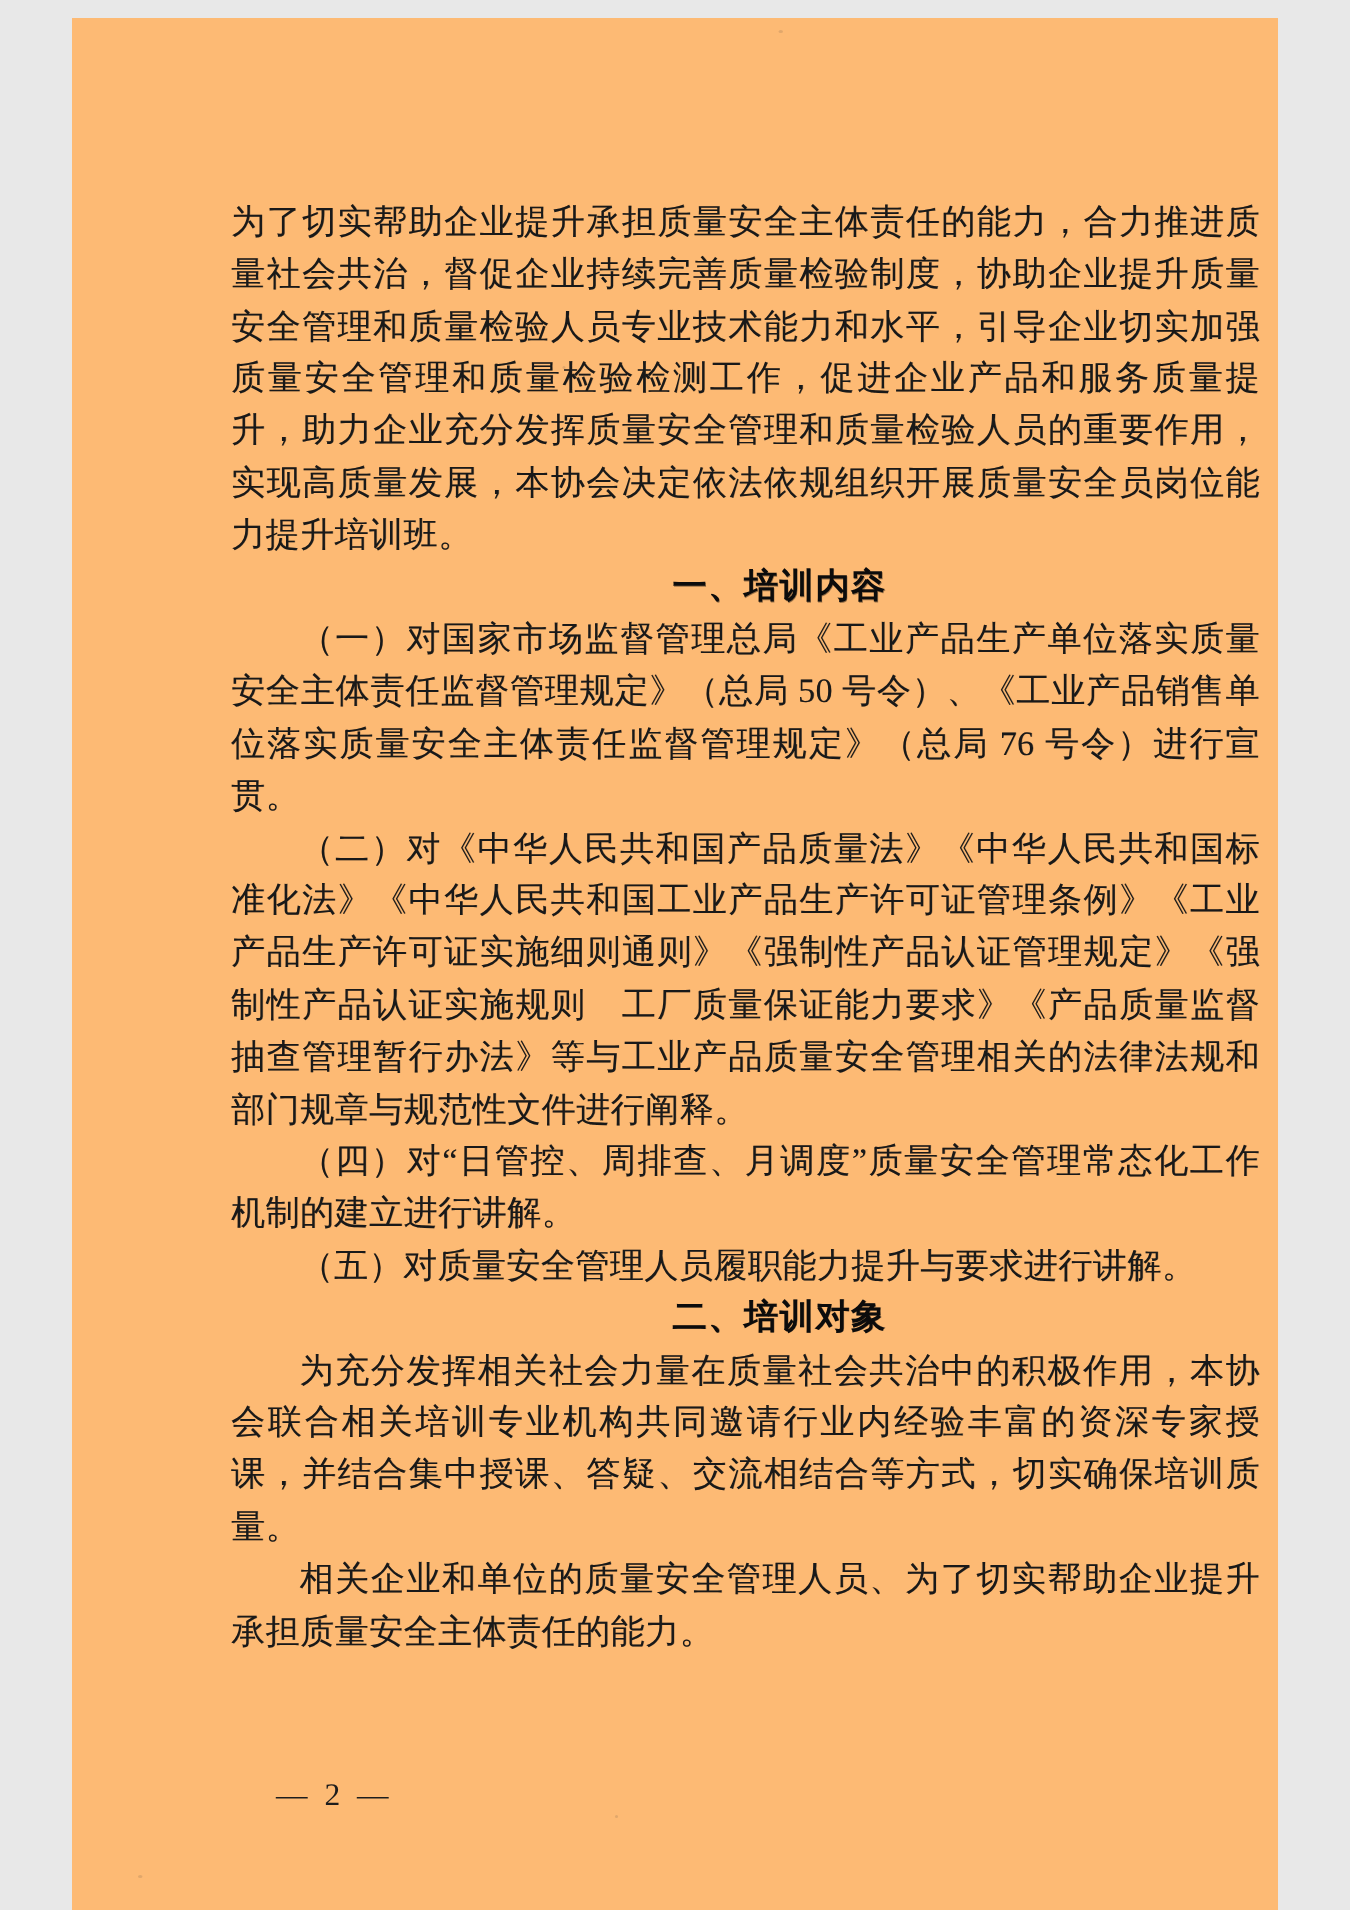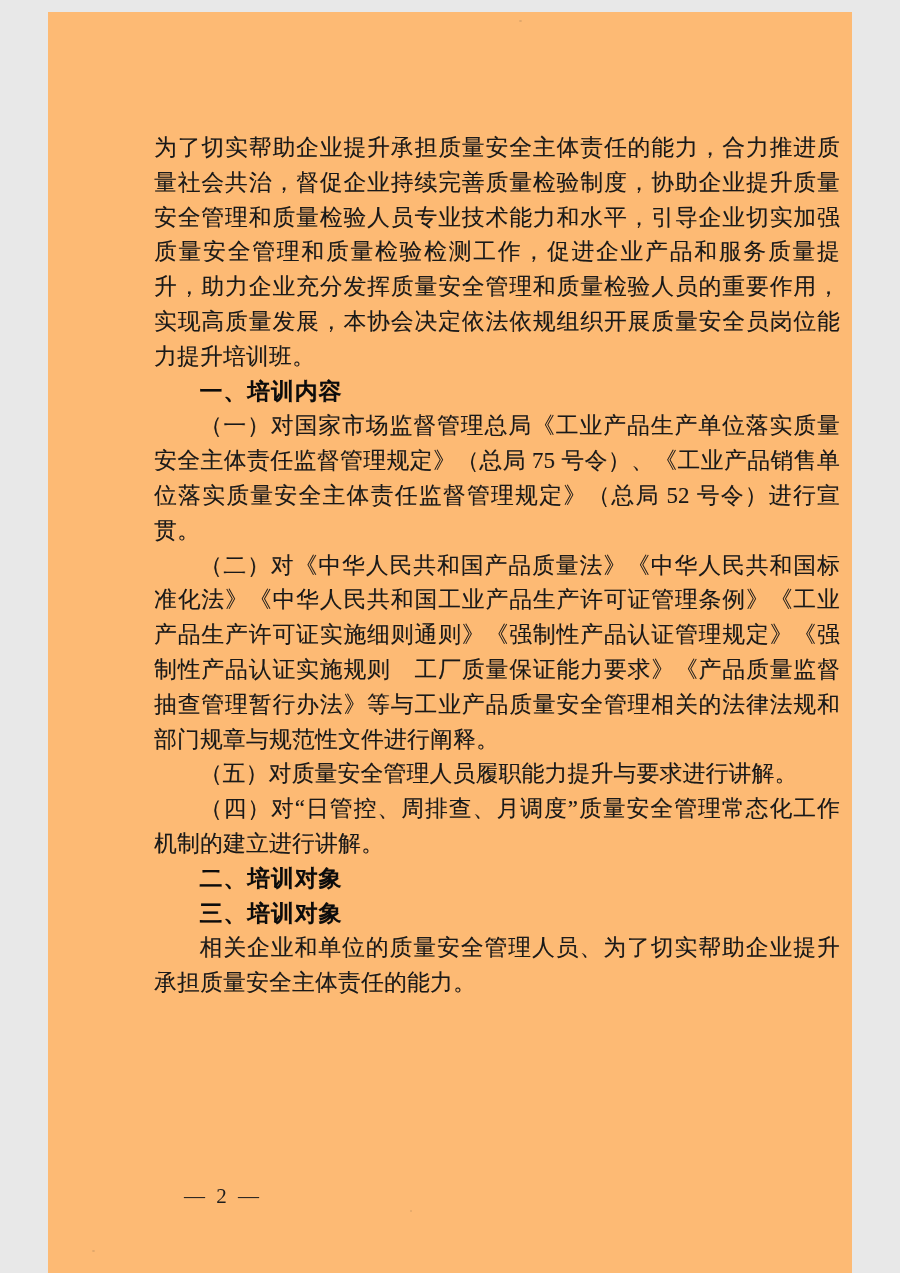--- a/index.html
+++ b/index.html
@@ -31,24 +31,24 @@
   }
   .content p {
     margin: 0;
     padding: 0;
     text-indent: 2em;
   }
   .content p.cont {
     text-indent: 0;
   }
   .content p.h {
-    font-family: Liberation Serif, serif;
+    font-family: Liberation Mono, monospace;
     font-weight: 700;
     color: #0c0c0c;
-    text-align: left;
+    text-align: center;
     letter-spacing: 1px;
     text-shadow: 0.4px 0.4px 0 rgba(0,0,0,0.4);
   }
   .footer-pagenum {
     position: absolute;
     left: 136px;
     top: 1170px;
     font-size: 21px;
     line-height: 28px;
     color: #1d1d1d;
@@ -67,26 +67,26 @@
   .speck.s5 { left: 362px; top: 1198px; width: 2px; height: 2px; }
 </style>
 </head>
 <body>
 
 <div class="page">
 
   <div class="content">
     <p class="cont">为了切实帮助企业提升承担质量安全主体责任的能力，合力推进质量社会共治，督促企业持续完善质量检验制度，协助企业提升质量安全管理和质量检验人员专业技术能力和水平，引导企业切实加强质量安全管理和质量检验检测工作，促进企业产品和服务质量提升，助力企业充分发挥质量安全管理和质量检验人员的重要作用，实现高质量发展，本协会决定依法依规组织开展质量安全员岗位能力提升培训班。</p>
     <p class="h">一、培训内容</p>
-    <p>（一）对国家市场监督管理总局《工业产品生产单位落实质量安全主体责任监督管理规定》（总局 75 号令）、《工业产品销售单位落实质量安全主体责任监督管理规定》（总局 52 号令）进行宣贯。</p>
+    <p>（一）对国家市场监督管理总局《工业产品生产单位落实质量安全主体责任监督管理规定》（总局 50 号令）、《工业产品销售单位落实质量安全主体责任监督管理规定》（总局 76 号令）进行宣贯。</p>
     <p>（二）对《中华人民共和国产品质量法》《中华人民共和国标准化法》《中华人民共和国工业产品生产许可证管理条例》《工业产品生产许可证实施细则通则》《强制性产品认证管理规定》《强制性产品认证实施规则　工厂质量保证能力要求》《产品质量监督抽查管理暂行办法》等与工业产品质量安全管理相关的法律法规和部门规章与规范性文件进行阐释。</p>
+    <p>（四）对“日管控、周排查、月调度”质量安全管理常态化工作机制的建立进行讲解。</p>
     <p>（五）对质量安全管理人员履职能力提升与要求进行讲解。</p>
-    <p>（四）对“日管控、周排查、月调度”质量安全管理常态化工作机制的建立进行讲解。</p>
     <p class="h">二、培训对象</p>
-    <p class="h">三、培训对象</p>
+    <p>为充分发挥相关社会力量在质量社会共治中的积极作用，本协会联合相关培训专业机构共同邀请行业内经验丰富的资深专家授课，并结合集中授课、答疑、交流相结合等方式，切实确保培训质量。</p>
     <p>相关企业和单位的质量安全管理人员、为了切实帮助企业提升承担质量安全主体责任的能力。</p>
   </div>
 
   <div class="footer-pagenum">— 2 —</div>
 
   <span class="speck s1"></span>
   <span class="speck s2"></span>
   <span class="speck s3"></span>
   <span class="speck s4"></span>
   <span class="speck s5"></span>

